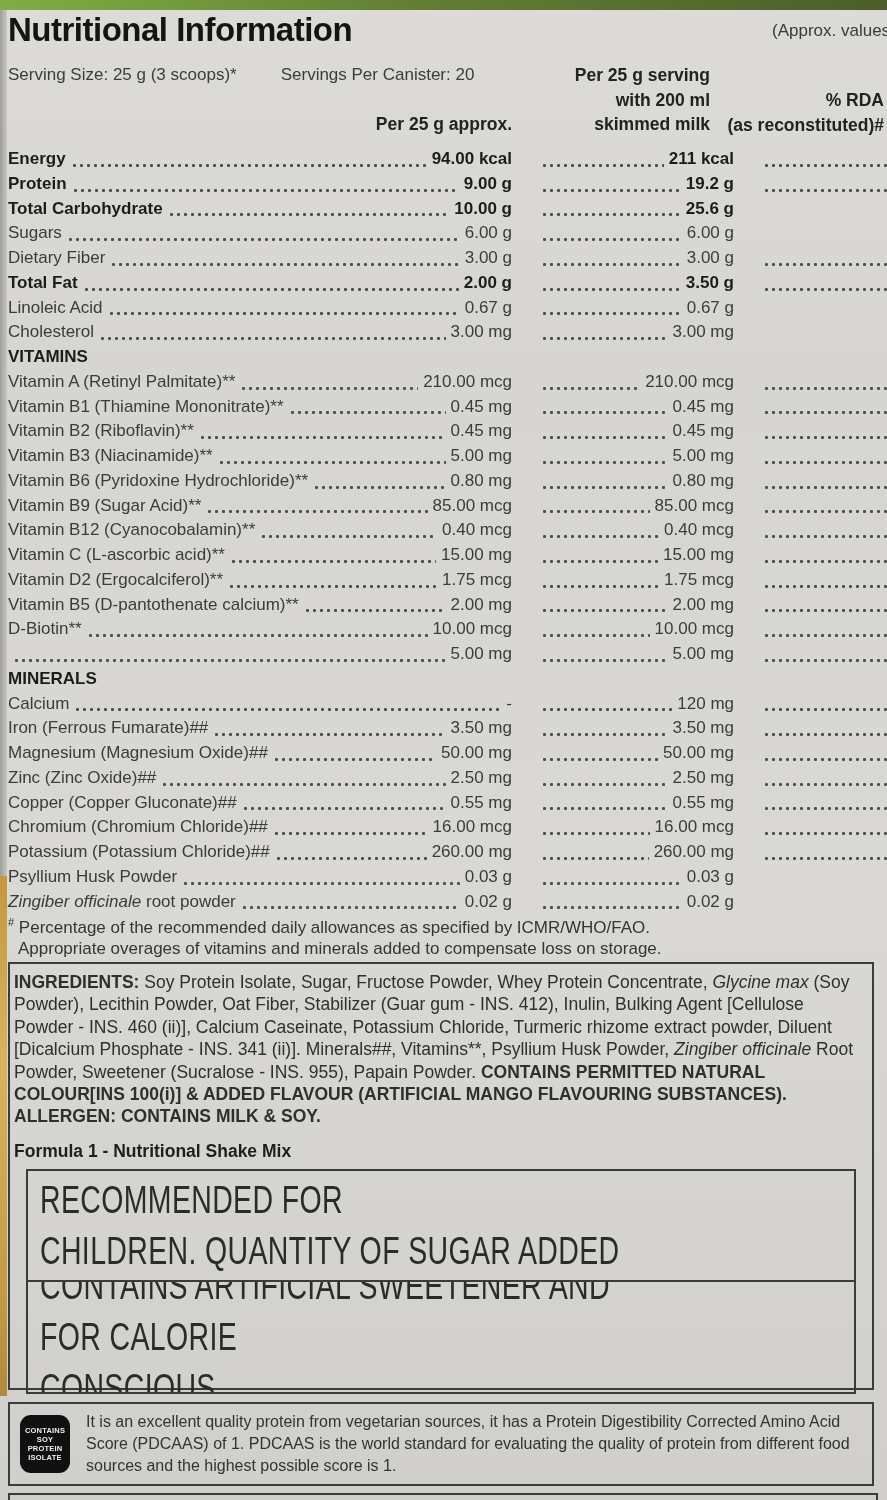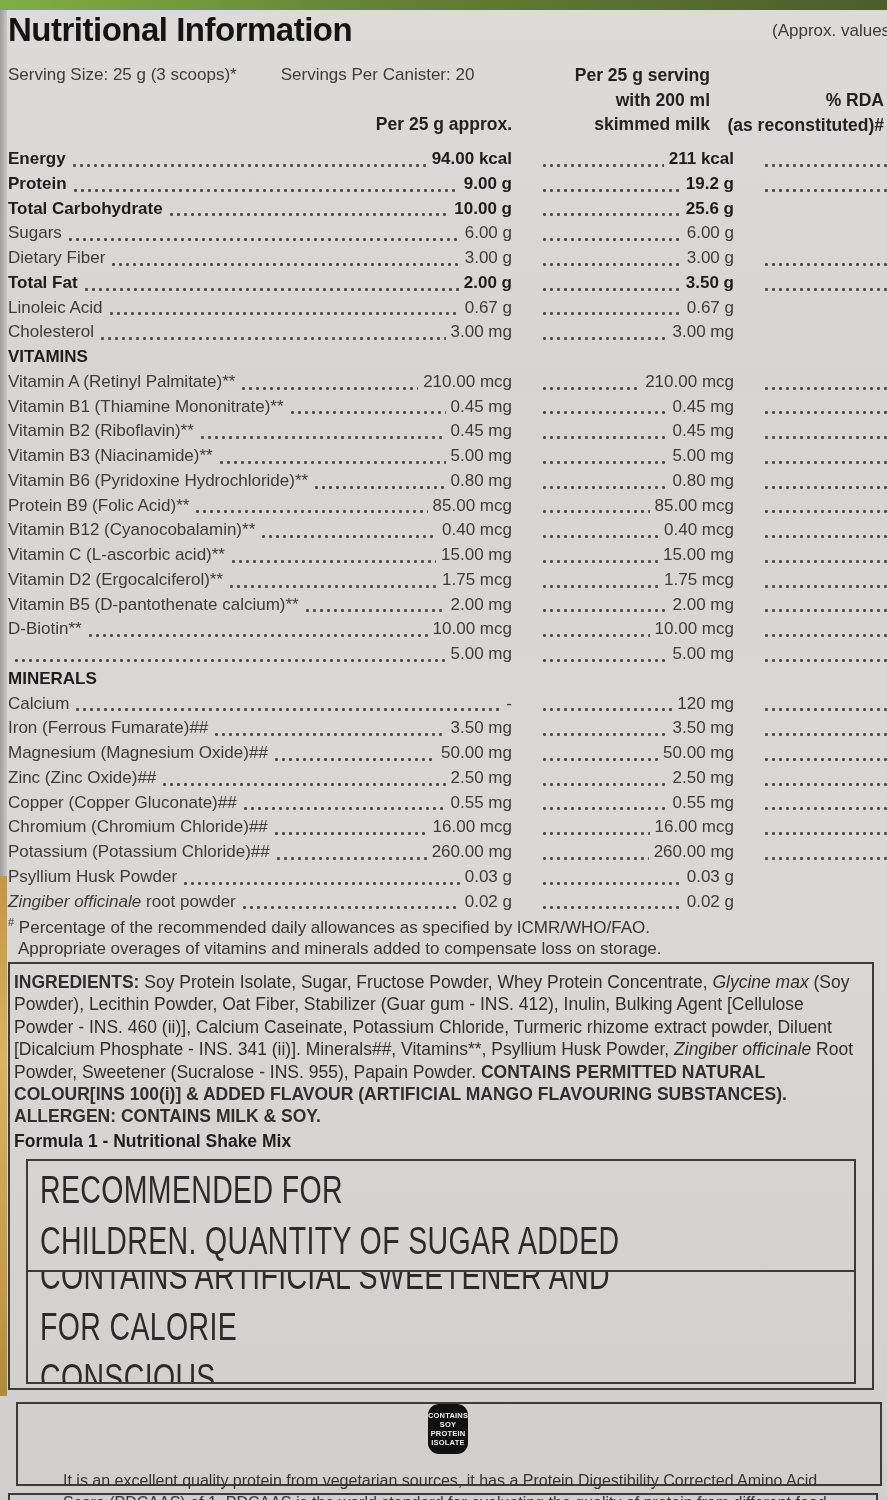--- a/index.html
+++ b/index.html
@@ -35,28 +35,28 @@
     background-image:radial-gradient(circle,#4c4c4c 1.3px,rgba(0,0,0,0) 1.7px);
     background-size:7px 3px;background-repeat:repeat-x;background-position:0 0;}
   .footnote{position:absolute;left:0;top:904px;font-size:17px;color:#353535;}
   .footnote sup{font-size:11px;}
   .footnote.fn2{top:927px;left:10px;}
   .outer-box{position:absolute;left:8px;top:962px;width:866px;height:428px;
     border:2px solid #3b3b3b;box-sizing:border-box;padding:7px 8px 0 4px;}
   .ingredients{margin:0;font-size:17.5px;line-height:22.4px;color:#2f2f2f;width:846px;}
   .ingredients .b{font-weight:bold;}
   .ingredients .i{font-style:italic;}
-  .formula{font-weight:bold;font-size:17.5px;margin-top:3px;color:#1f1f1f;}
+  .formula{font-weight:bold;font-size:17.5px;margin-top:13px;color:#1f1f1f;}
   .warnbox{margin:7px 8px 0 12px;border:2px solid #3b3b3b;height:113px;
     box-sizing:border-box;display:flex;align-items:center;padding-left:12px;overflow:hidden;}
   .warnbox.wb2{margin-top:-2px;height:114px;}
   .warntext{font-size:39px;line-height:51px;white-space:pre-line;color:#2b2b2b;
     width:137%;transform:scaleX(0.73);transform-origin:0 50%;letter-spacing:0.5px;}
-  .pdcaas-box{position:absolute;left:16px;top:1402px;width:866px;height:84px;
-    border:2px solid #3b3b3b;box-sizing:border-box;display:flex;align-items:center;gap:16px;padding:0 12px 0 10px;flex-direction:column;}
+  .pdcaas-box{position:absolute;left:8px;top:1402px;width:866px;height:84px;
+    border:2px solid #3b3b3b;box-sizing:border-box;display:flex;align-items:center;gap:16px;padding:0 12px 0 10px;}
   .soy-icon{flex:0 0 50px;height:58px;background:#101010;border-radius:11px;
     color:#efefef;font-size:7.5px;font-weight:bold;text-align:center;line-height:9px;
     display:flex;flex-direction:column;justify-content:center;white-space:pre-line;letter-spacing:0.2px;}
   .pdcaas-text{margin:0;font-size:16px;line-height:22px;color:#333;width:770px;}
   .bottom-line{position:absolute;left:8px;top:1493px;width:866px;height:7px;
     border-top:2px solid #3b3b3b;border-left:2px solid #3b3b3b;border-right:2px solid #3b3b3b;}
 </style>
 </head>
 <body>
 
@@ -259,21 +259,21 @@
             <span class="dots"></span>
             <span class="val">0.80 mg</span>
           </div>
           <div class="c3">
             <span class="dots"></span>
             <span class="val">40 %</span>
           </div>
         </div>
         <div class="nrow">
           <div class="c1">
-            <span class="lab">Protein B9 (Folic Acid)**</span>
+            <span class="lab">Vitamin B9 (Sugar Acid)**</span>
             <span class="dots"></span>
             <span class="val">85.00 mcg</span>
           </div>
           <div class="c2">
             <span class="dots"></span>
             <span class="val">85.00 mcg</span>
           </div>
           <div class="c3">
             <span class="dots"></span>
             <span class="val">85 %</span>

